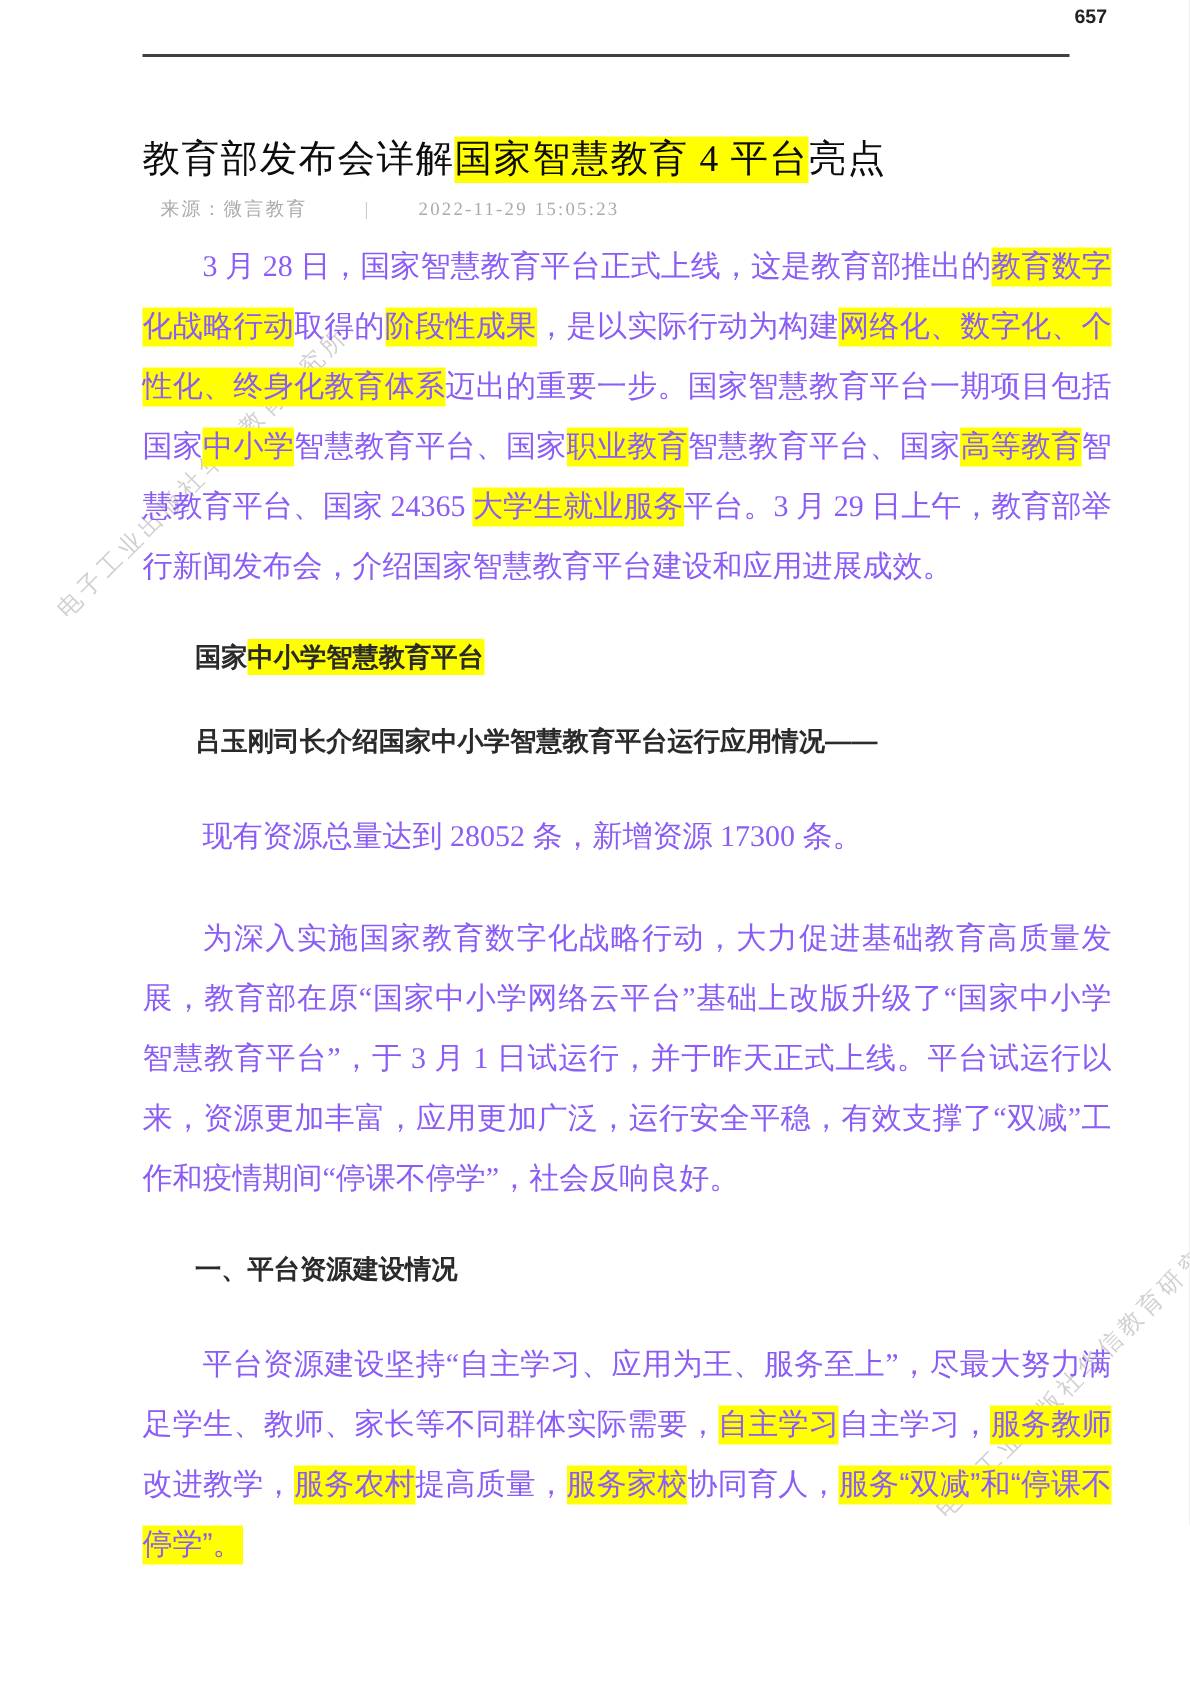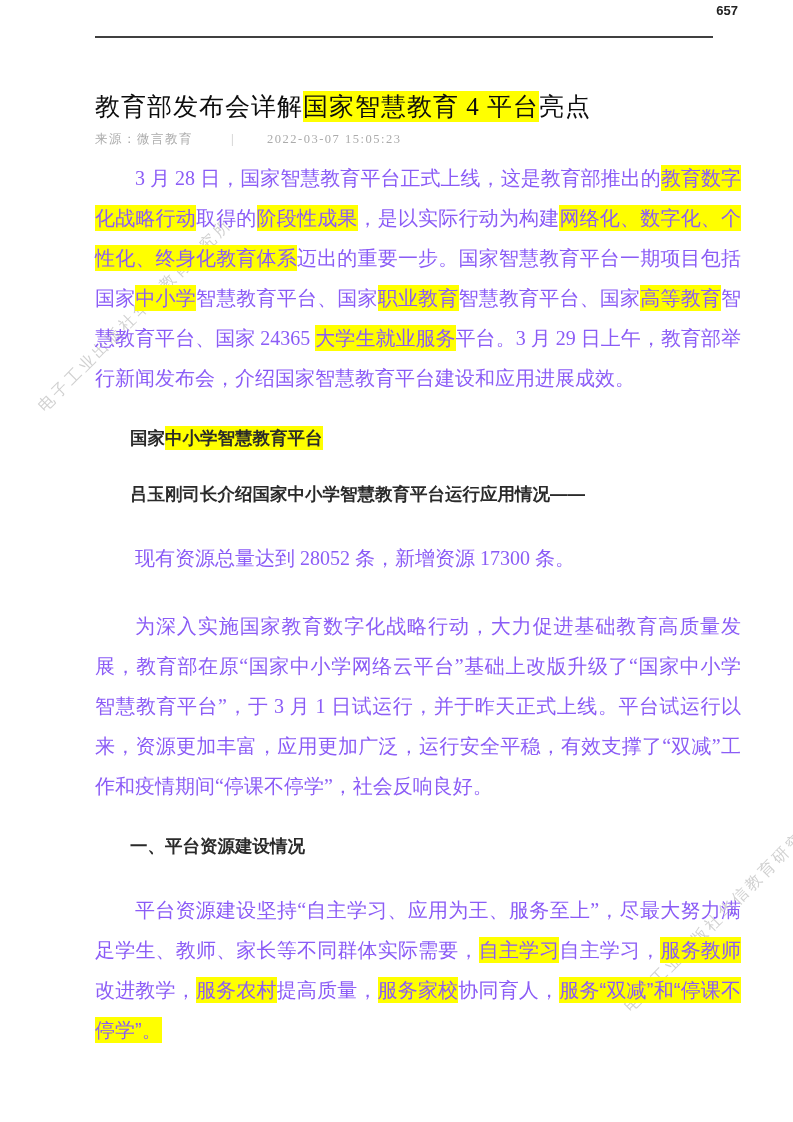--- a/index.html
+++ b/index.html
@@ -39,21 +39,21 @@
   }
   .title {
     margin:0 0 8px 0;
     font-size:25px; font-weight:400; color:#0d0d0d;
     letter-spacing:1px; line-height:1.32;
   }
   .title .hl { font-family:inherit; }
   .source-line {
     display:flex; align-items:center;
     font-size:12.5px; color:#ababab; letter-spacing:1.5px;
-    margin:0 0 10px 0;
+    margin:0 0 10px 12px;
   }
   .source-sep { margin:0 32px 0 38px; color:#c4c4c4; }
   .body p {
     margin:0 0 28px 0;
     font-size:20px; line-height:40px;
     text-align:justify; text-indent:2em;
     color:#8b5cf6;
   }
   .body p.bold {
     font-family:"Liberation Sans","DejaVu Sans",sans-serif;
@@ -78,21 +78,21 @@
 
   <div class="watermark wm-left">电子工业出版社华信教育研究所</div>
   <div class="watermark wm-right">电子工业出版社华信教育研究所</div>
 
   <div class="content">
     <h1 class="title"><span>教育部发布会详解</span><span class="hl">国家智慧教育 4 平台</span><span>亮点</span></h1>
 
     <div class="source-line">
       <span>来源：微言教育</span>
       <span class="source-sep">|</span>
-      <span>2022-03-07 15:05:23</span>
+      <span>2022-11-29 15:05:23</span>
     </div>
 
     <div class="body">
         <p class="paragraph"><span>3 月 28 日，国家智慧教育平台正式上线，这是教育部推出的</span><span class="hl">教育数字化战略行动</span><span>取得的</span><span class="hl">阶段性成果</span><span>，是以实际行动为构建</span><span class="hl">网络化、数字化、个性化、终身化教育体系</span><span>迈出的重要一步。国家智慧教育平台一期项目包括国家</span><span class="hl">中小学</span><span>智慧教育平台、国家</span><span class="hl">职业教育</span><span>智慧教育平台、国家</span><span class="hl">高等教育</span><span>智慧教育平台、国家 24365 </span><span class="hl">大学生就业服务</span><span>平台。3 月 29 日上午，教育部举行新闻发布会，介绍国家智慧教育平台建设和应用进展成效。</span></p>
         <p class="bold"><span>国家</span><span class="hl">中小学智慧教育平台</span></p>
         <p class="bold"><span>吕玉刚司长介绍国家中小学智慧教育平台运行应用情况——</span></p>
         <p class="paragraph"><span>现有资源总量达到 28052 条，新增资源 17300 条。</span></p>
         <p class="paragraph"><span>为深入实施国家教育数字化战略行动，大力促进基础教育高质量发展，教育部在原“国家中小学网络云平台”基础上改版升级了“国家中小学智慧教育平台”，于 3 月 1 日试运行，并于昨天正式上线。平台试运行以来，资源更加丰富，应用更加广泛，运行安全平稳，有效支撑了“双减”工作和疫情期间“停课不停学”，社会反响良好。</span></p>
         <p class="bold"><span>一、平台资源建设情况</span></p>
         <p class="paragraph"><span>平台资源建设坚持“自主学习、应用为王、服务至上”，尽最大努力满足学生、教师、家长等不同群体实际需要，</span><span class="hl">自主学习</span><span>自主学习，</span><span class="hl">服务教师</span><span>改进教学，</span><span class="hl">服务农村</span><span>提高质量，</span><span class="hl">服务家校</span><span>协同育人，</span><span class="hl">服务“双减”和“停课不停学”。</span></p>

